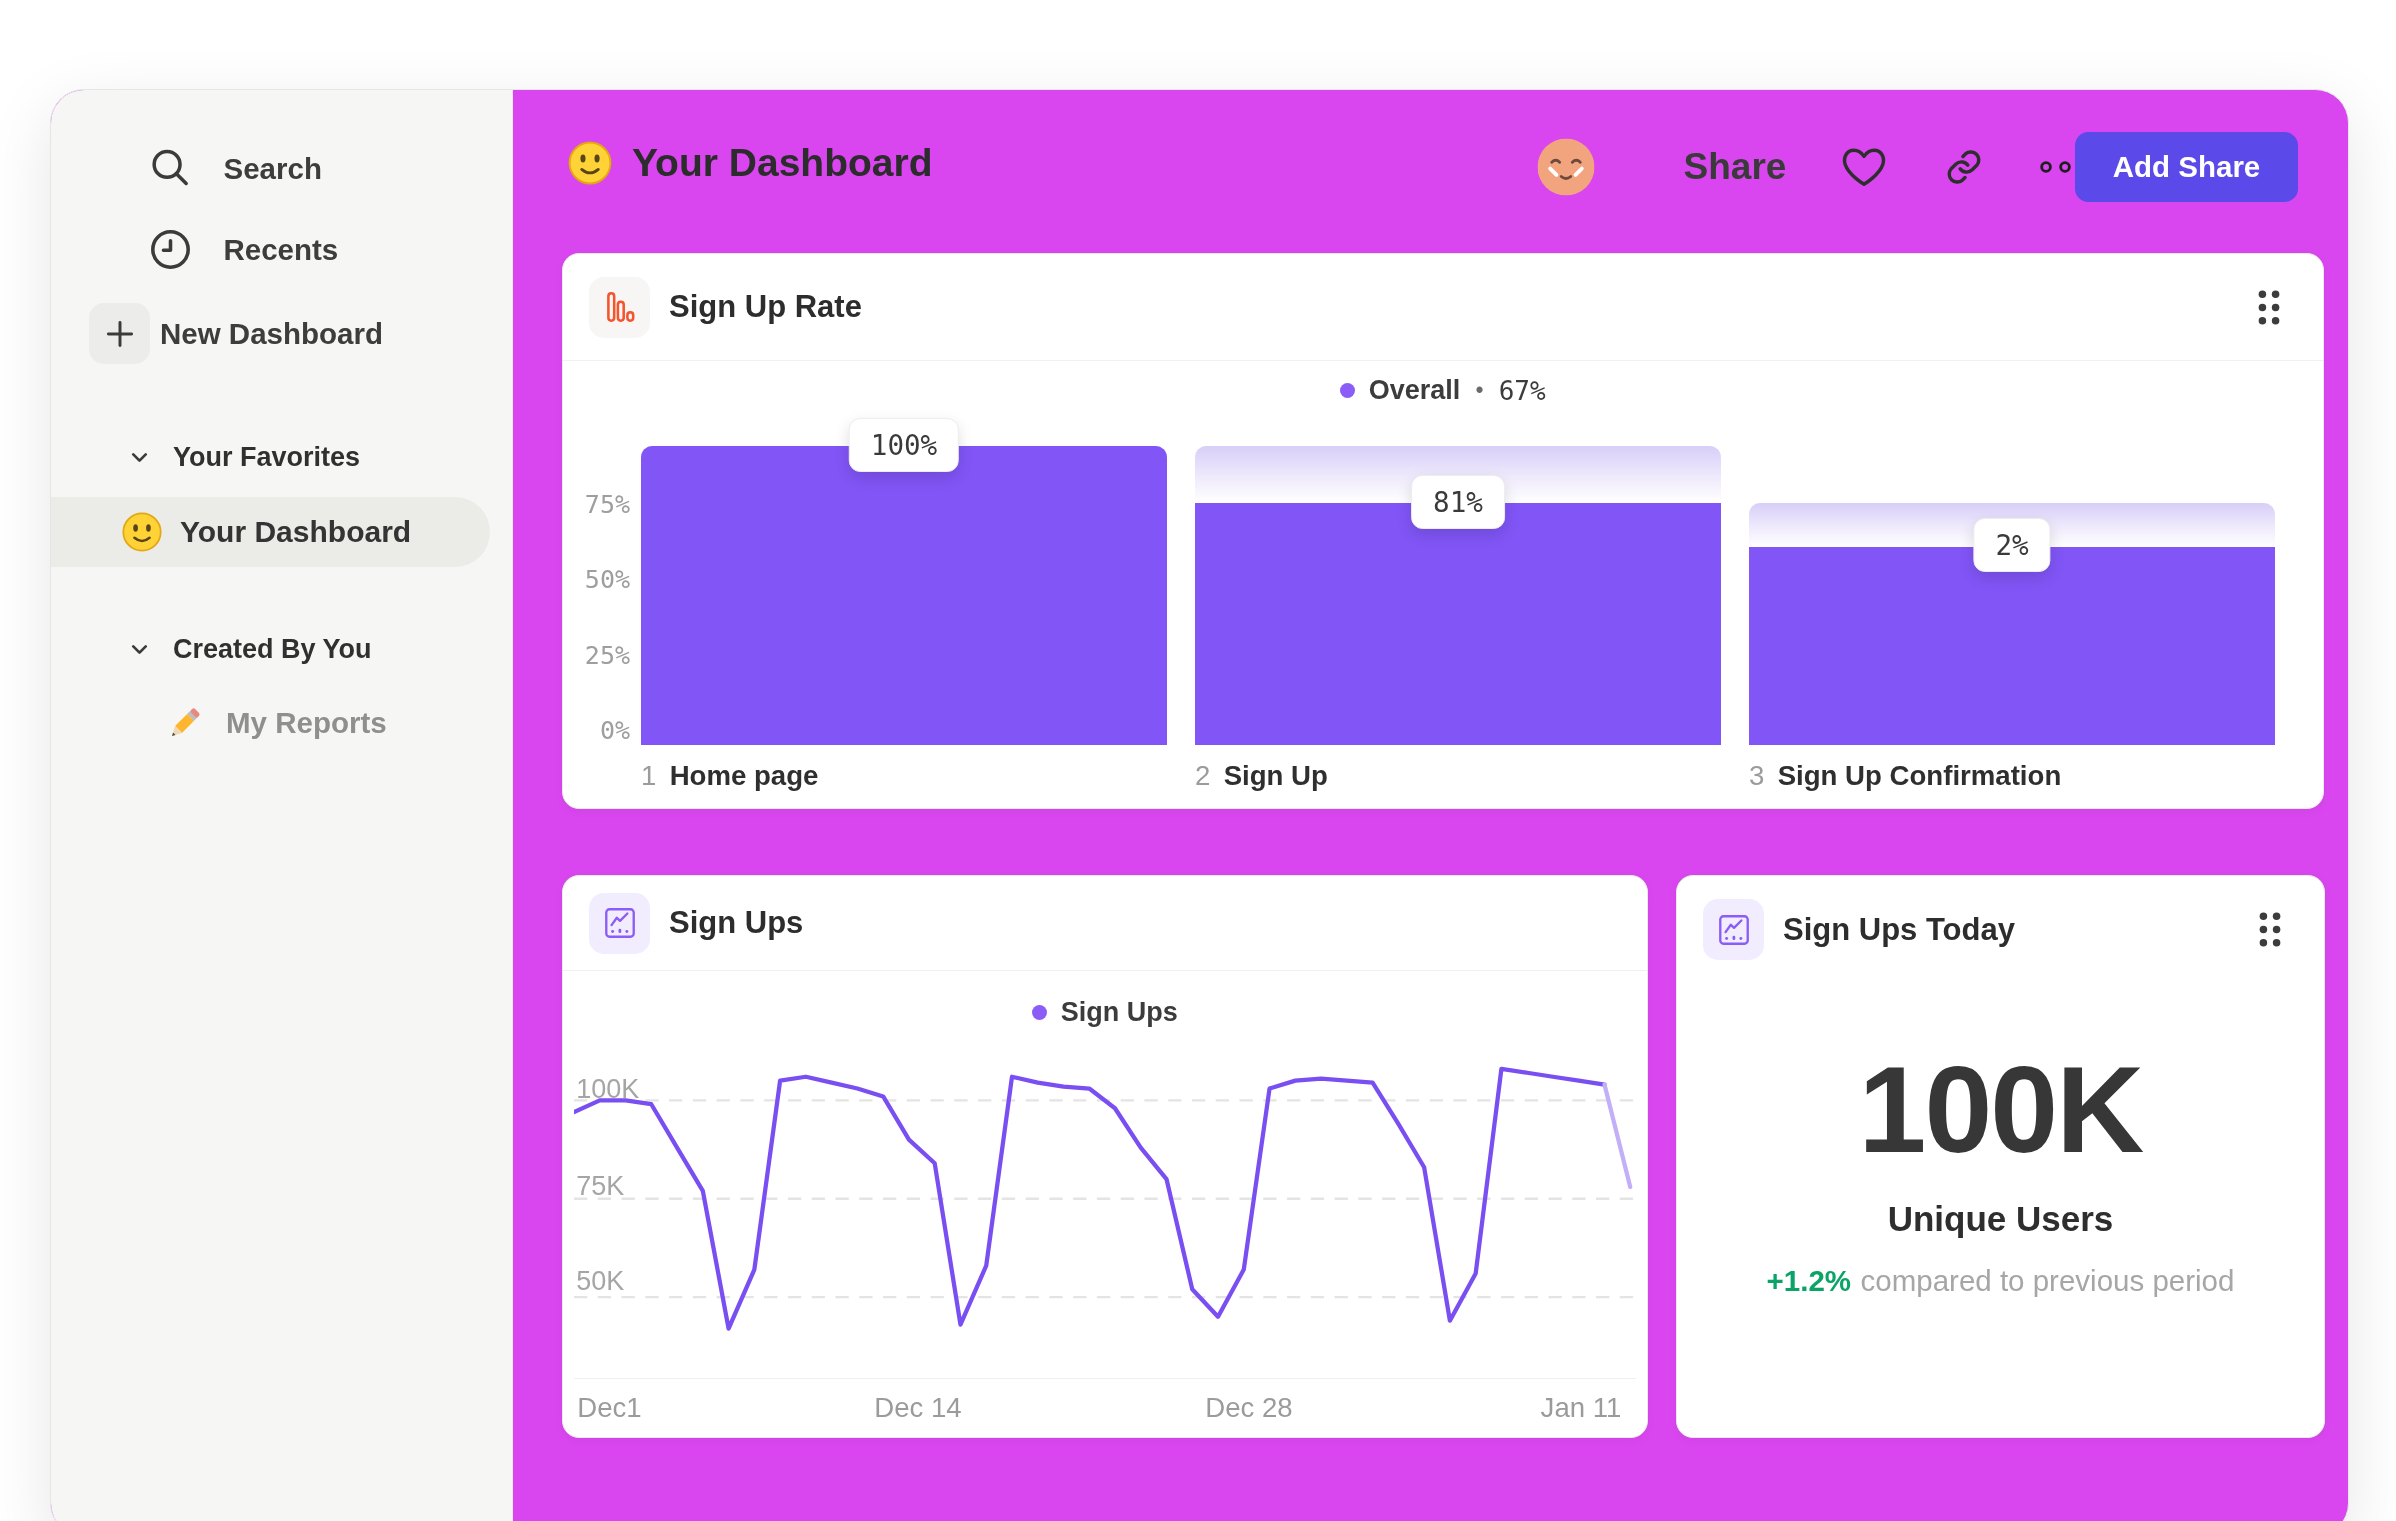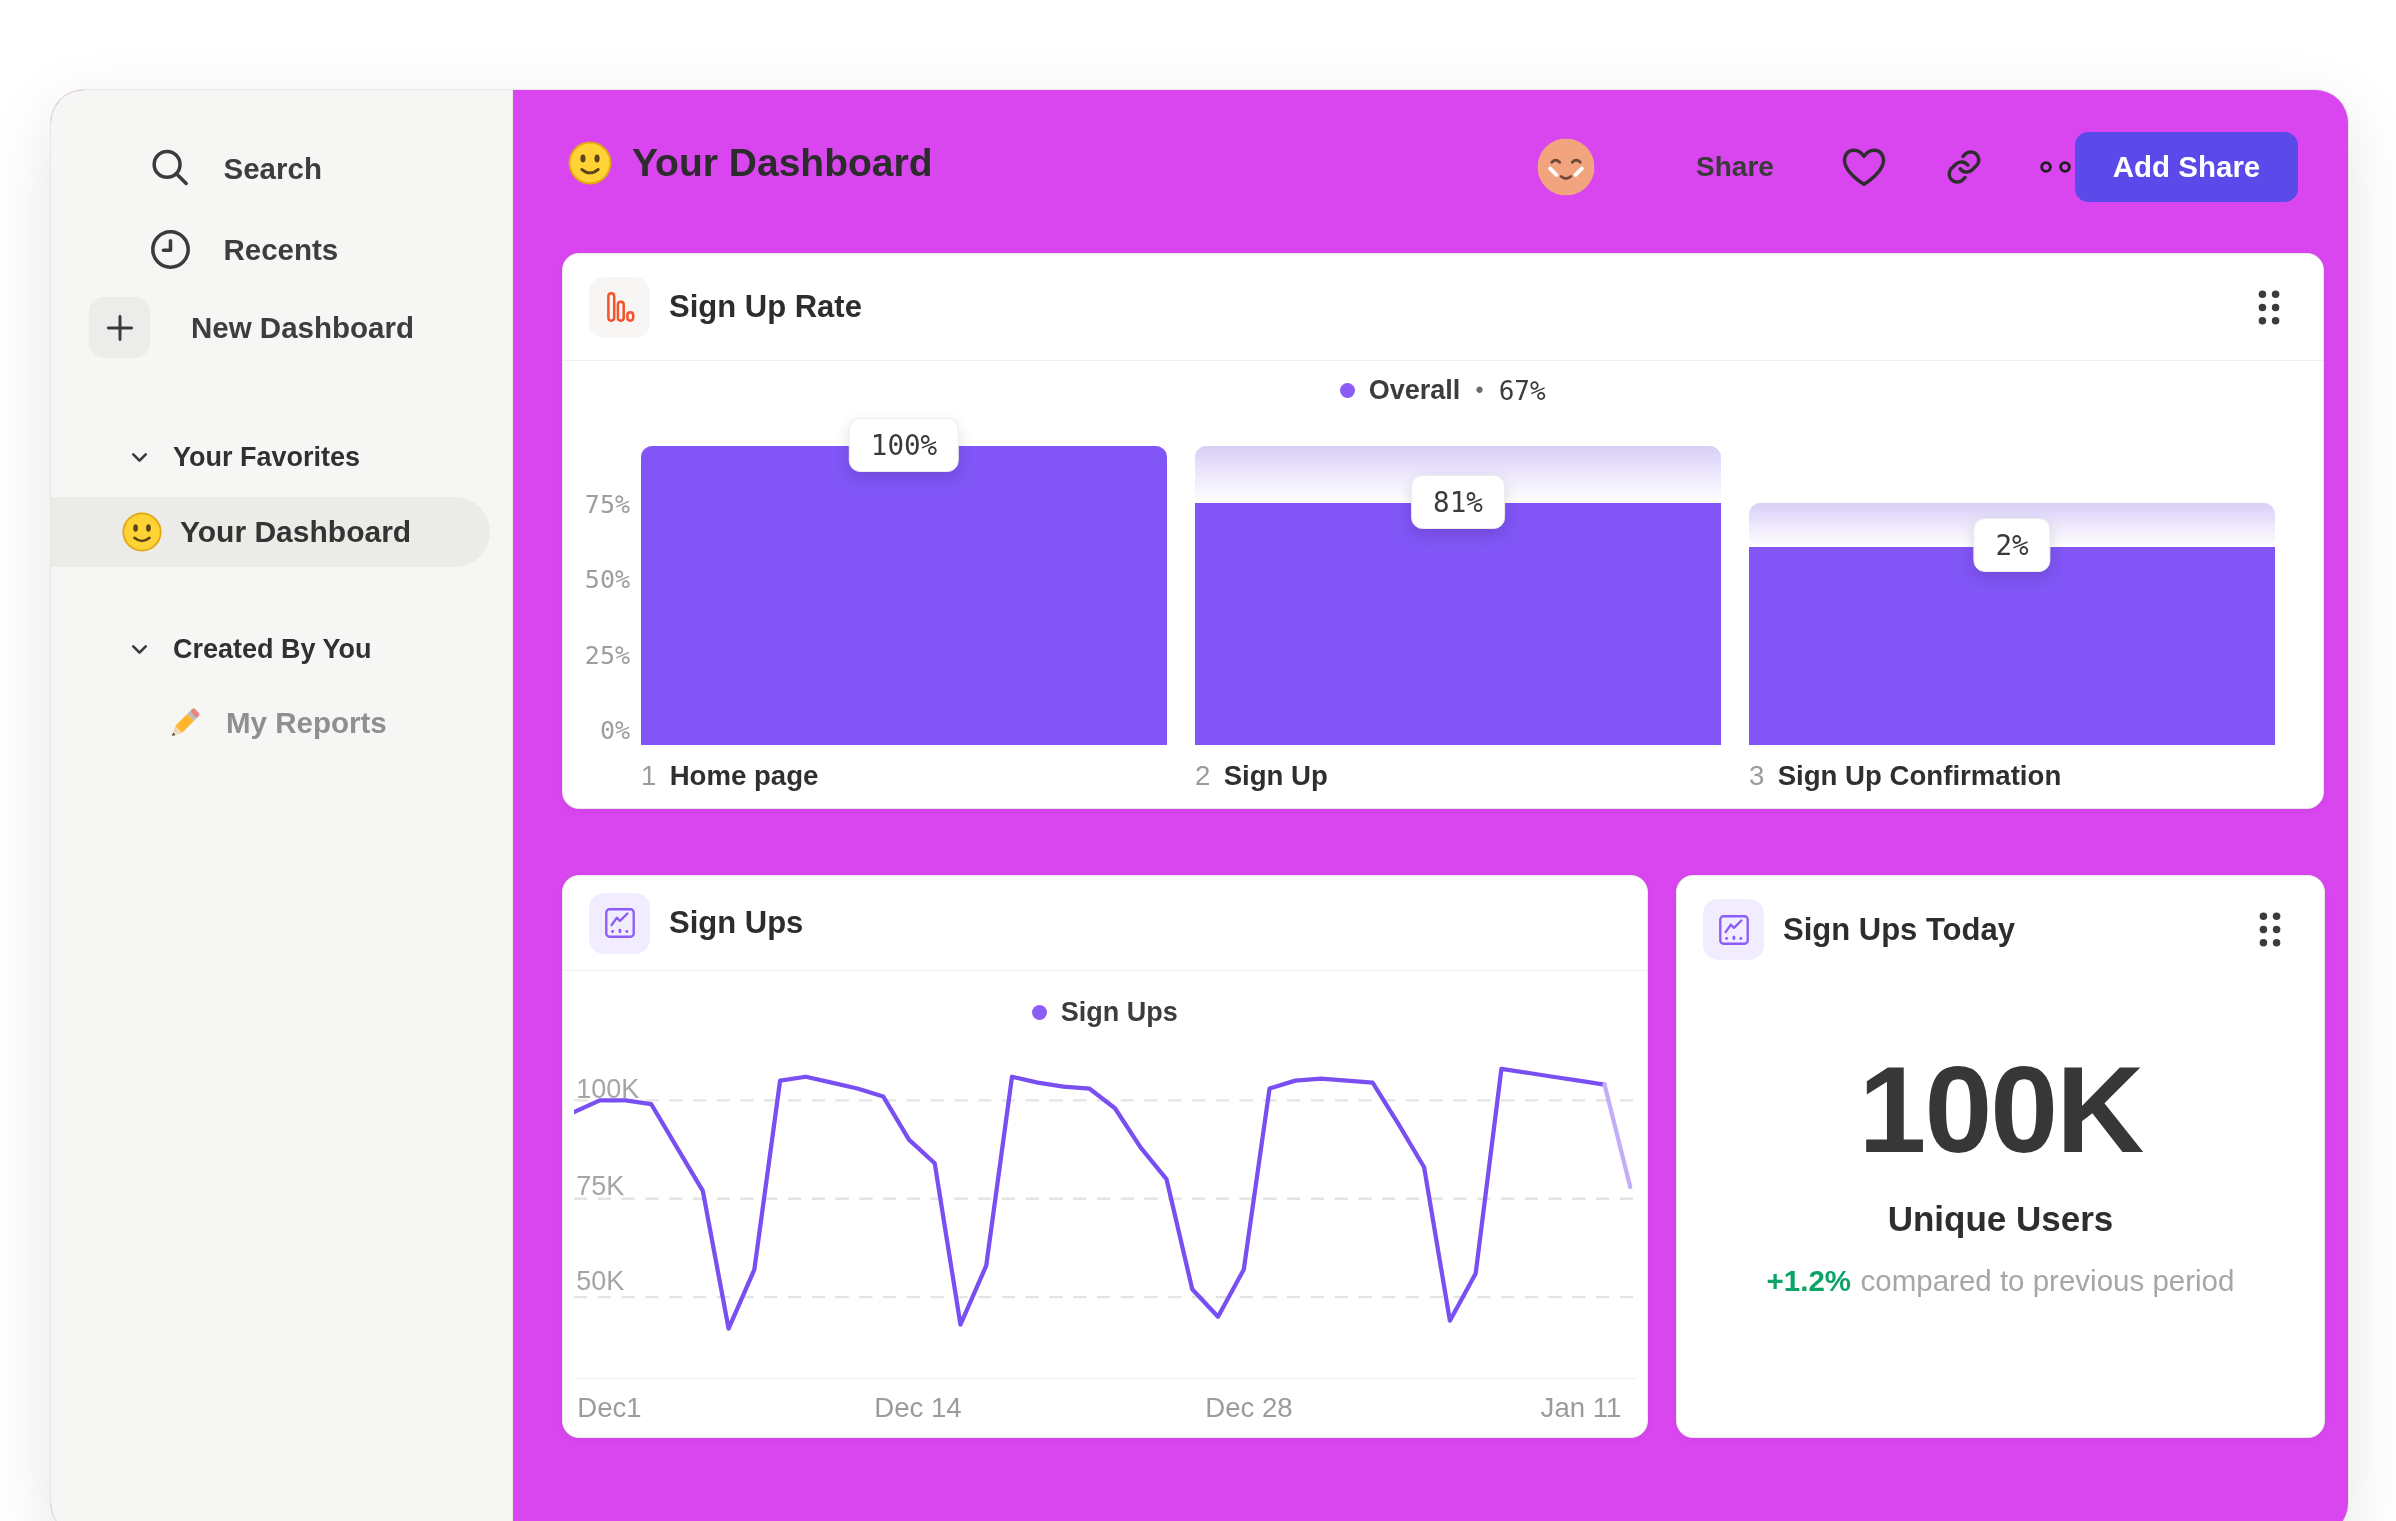--- a/index.html
+++ b/index.html
@@ -16,21 +16,21 @@
   .sec-head{position:absolute;display:flex;align-items:center;gap:21px;}
   .sec-label{font-size:27px;font-weight:700;color:#303030;}
   .pill{position:absolute;left:0;width:439px;height:70px;background:#ebebe8;border-radius:0 35px 35px 0;
         display:flex;align-items:center;gap:17px;padding-left:70px;box-sizing:border-box;cursor:pointer;}
   .pill-label{font-size:30px;font-weight:600;color:#343434;}
   .muted-label{font-size:29.5px;font-weight:600;color:#8f8f8f;}
   
   .page-title{position:absolute;left:516px;top:50px;display:flex;align-items:center;gap:19px;}
   .page-title span{font-size:39px;font-weight:700;color:#2c2c2c;}
   .hdr-ic{position:absolute;top:77px;transform:translate(-50%,-50%);cursor:pointer;display:flex;align-items:center;justify-content:center;}
-  .share-label{font-size:28px;font-weight:600;color:#3a3a3a;}
+  .share-label{font-size:37px;font-weight:600;color:#3a3a3a;}
   .add-btn{position:absolute;left:2024px;top:42px;width:223px;height:70px;border-radius:13.3px;border:none;
            background:#5b4ae9;color:#fff;font-size:29.5px;font-weight:600;font-family:"Liberation Sans",sans-serif;cursor:pointer;}
   
   .card{position:absolute;background:#fff;border:1px solid #e9e9e7;border-radius:17px;
         box-shadow:0 2.9px 9.5px rgba(0,0,0,.04);}
   .card-head{position:absolute;left:0;right:0;top:0;height:107px;display:flex;align-items:center;
              padding:0 38px 0 26px;box-sizing:border-box;border-bottom:1px solid #f0f0ee;}
   .card-title{font-size:31px;font-weight:700;color:#2d2d2d;margin-left:19px;}
   .handle{margin-left:auto;cursor:grab;display:flex;align-items:center;}
   .legend{position:absolute;left:0;right:0;display:flex;align-items:center;justify-content:center;gap:13.3px;}
@@ -81,21 +81,21 @@
     </div>
 
     <div class="side-row" style="left:95px;top:129px;height:61px;">
       <svg width="49" height="49" viewBox="0 0 36 36">
         <circle cx="18" cy="18" r="13" fill="none" stroke="#3b3b3b" stroke-width="2.6"></circle>
         <path d="M18 11.5 V18.5 H12.8" fill="none" stroke="#3b3b3b" stroke-width="2.6" stroke-linecap="round" stroke-linejoin="round"></path>
       </svg>
       <span class="side-label">Recents</span>
     </div>
 
-    <div class="side-row" style="left:38px;top:207px;height:61px;gap:41px;align-items:center;">
+    <div class="side-row" style="left:38px;top:213px;height:61px;gap:10px;align-items:center;">
       <span class="icon-sq" style="background:#ececea;">
         <svg width="38" height="38" viewBox="0 0 36 36">
           <path d="M18 7 V29 M7 18 H29" stroke="#3b3b3b" stroke-width="2.8" stroke-linecap="round"></path>
         </svg>
       </span>
       <span class="side-label">New Dashboard</span>
     </div>
 
     <div class="sec-head" style="left:76px;top:352px;align-items:center;">
       <svg width="25" height="25" viewBox="0 0 24 24">

